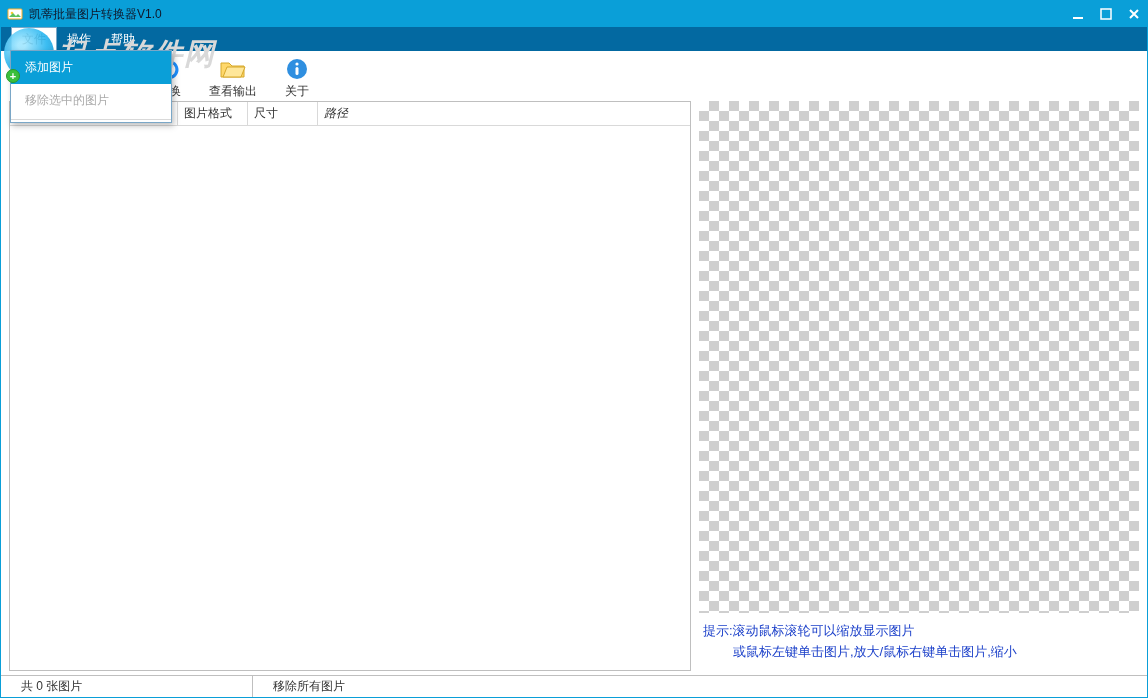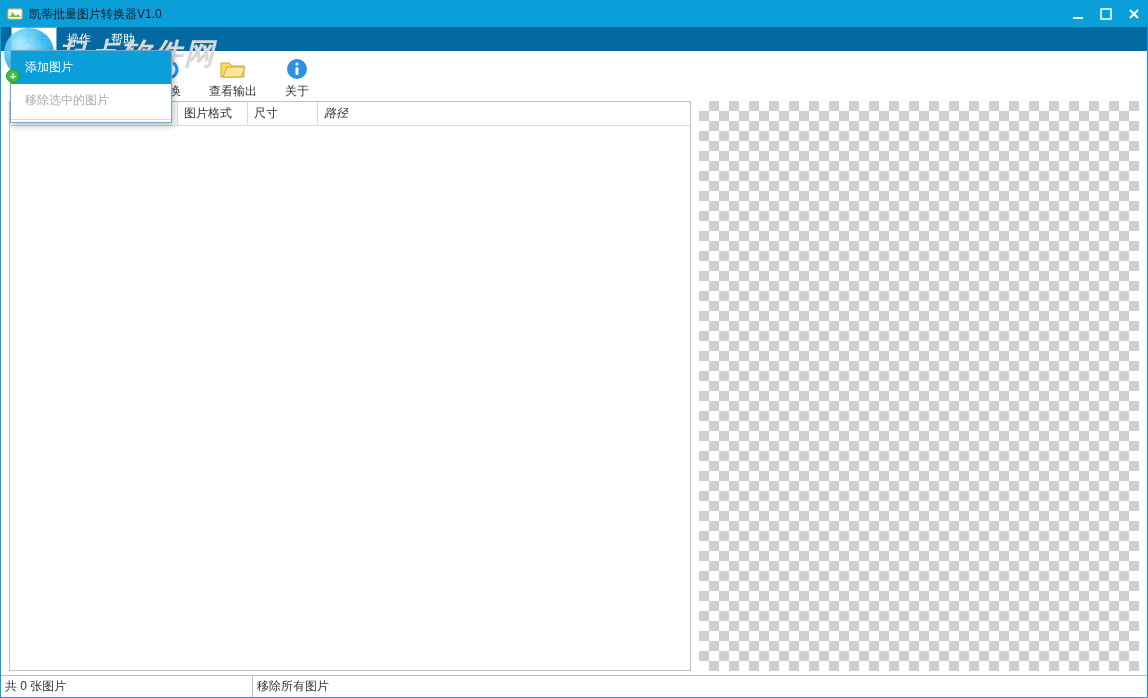--- a/index.html
+++ b/index.html
@@ -47,21 +47,21 @@
   linear-gradient(-45deg, transparent 75%, #cfcfcf 75%);
   background-size: 20px 20px;
   background-position: 0 0, 0 10px, 10px -10px, -10px 0;
   background-color: #fff;
   height: 460px;
 }
 .hints { padding: 8px 4px; font-size: 13px; color: #1a3fc9; line-height: 1.6; }
 .hints .indent { padding-left: 30px; }
 
 .statusbar { height: 22px; border-top: 1px solid #bfbfbf; display: flex; font-size: 12px; color: #333; align-items: center; }
-.status-seg { padding: 2px 4px; border-right: 1px solid #bfbfbf; height: 100%; display: flex; align-items: center; }
+.status-seg { padding: 2px 20px; border-right: 1px solid #bfbfbf; height: 100%; display: flex; align-items: center; }
 .status-seg.s1 { width: 252px; }
 .status-seg.s2 { width: 260px; border-right: none; }
 
 
 .dropdown { position: absolute; left: 10px; top: 50px; width: 162px; background: #fff; border: 1px solid #7aa7c7; box-shadow: 2px 3px 6px rgba(0,0,0,0.25); z-index: 20; font-size: 12px; }
 .dd-item { padding: 8px 14px; color: #333; cursor: pointer; }
 .dd-item.disabled { color: #aaa; cursor: default; }
 .dd-item.highlight { background: #0a9fd8; color: #fff; }
 .dd-sep { height: 1px; background: #d9d9d9; margin: 2px 0; }
 .dd-plus { position: absolute; left: -5px; top: 18px; width: 14px; height: 14px; border-radius: 50%; background: #3bbf3b; color: #fff; font-size: 11px; font-weight: bold; display: flex; align-items: center; justify-content: center; border: 1px solid #2a9a2a; z-index: 21; }
@@ -178,20 +178,24 @@
             <span class="sort">▲</span>
           </div>
         <div class="th c2">图片格式</div>
         <div class="th c3">尺寸</div>
         <div class="th c4">路径</div>
       </div>
       <div class="table-body"></div>
     </div>
     <div class="right-panel">
       <div class="preview-box"></div>
+      <div class="hints">
+        <div>提示:滚动鼠标滚轮可以缩放显示图片</div>
+        <div class="indent">或鼠标左键单击图片,放大/鼠标右键单击图片,缩小</div>
+      </div>
     </div>
   </div>
 
   <div class="statusbar">
     <div class="status-seg s1">共 0 张图片</div>
     <div class="status-seg s2">移除所有图片</div>
   </div>
 
 </div>
 

